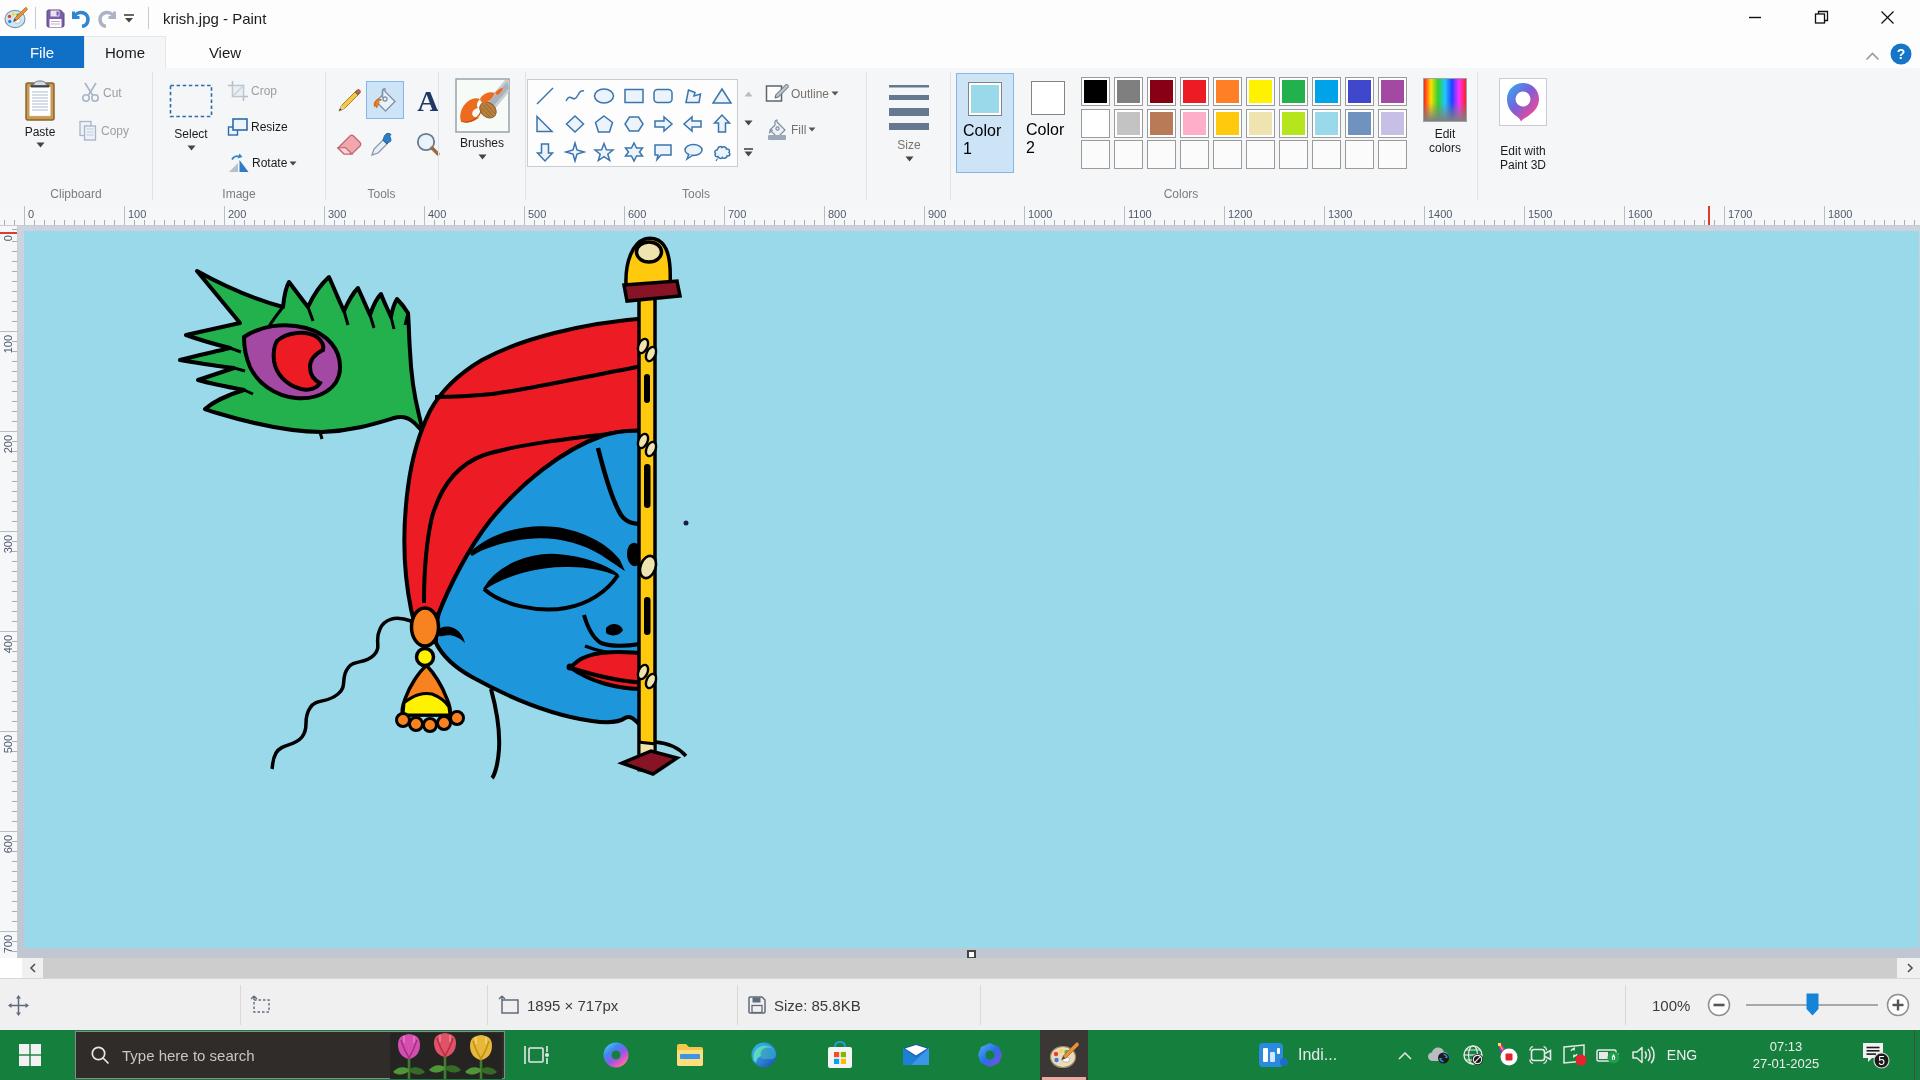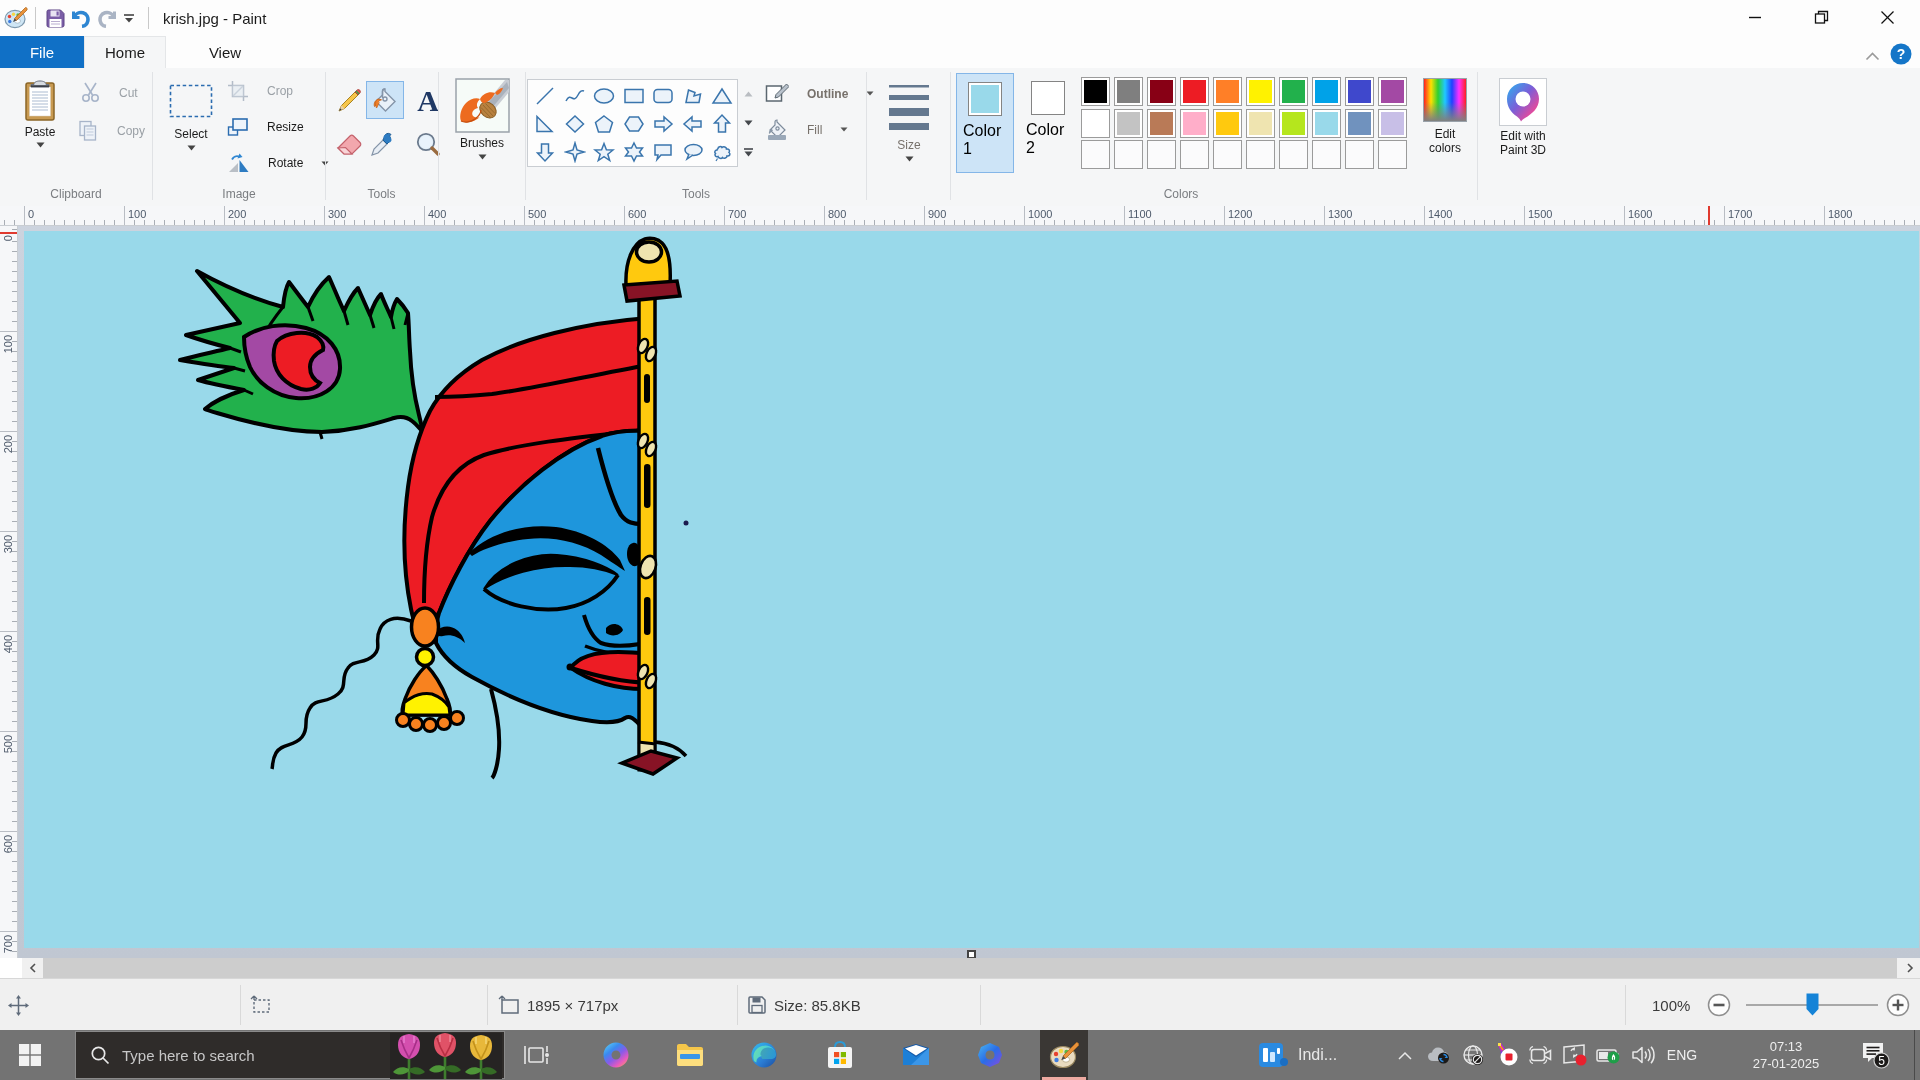--- a/index.html
+++ b/index.html
@@ -24,21 +24,21 @@
 #tab-view { left:184px; width:82px;text-align:right; }
 .ribbon-corner { position:absolute; right:8px; top:7px; display:flex; align-items:center; gap:10px; }
 
 
 #ribbon { position:absolute; left:0; top:68px; width:1920px; height:139px; background:#f5f6f7; border-bottom:1px solid #d8dadd; }
 .rgroup { position:absolute; top:0; height:138px; }
 .rgroup .glabel { position:absolute; bottom:5px; left:0; right:0; text-align:center; font-size:12px; color:#7a7d81; }
 .gsep { position:absolute; top:4px; width:1px; height:128px; background:#e0e2e5; }
 .bigbtn { position:absolute; display:flex; flex-direction:column; align-items:center; }
 .bigbtn .blabel { font-size:12px; color:#1b1b1b; margin-top:3px; line-height:14px; text-align:center; width:100%; }
-.smallbtn { position:absolute; display:flex; align-items:center; gap:18px; font-size:12px; color:#1b1b1b; }
+.smallbtn { position:absolute; display:flex; align-items:center; gap:2px; font-size:12px; color:#1b1b1b; }
 .smallbtn.disabled { color:#9aa0a6; }
 
 
 #ruler-h { position:absolute; left:0; top:206px; width:1920px; height:20px; background:#f6f7f9; border-bottom:1px solid #c9cdd2; }
 #ruler-corner { position:absolute; left:0; top:206px; width:18px; height:20px; background:#f6f7f9; }
 #ruler-v { position:absolute; left:0; top:226px; width:18px; height:732px; background:#f6f7f9; border-right:1px solid #c9cdd2; }
 
 
 #workspace { position:absolute; left:18px; top:226px; width:1902px; height:732px; background:linear-gradient(#ccd3de,#c0c7d2); }
 #canvas { position:absolute; left:6px; top:5px; width:1895px; height:717px; background:#99D9EA; }
@@ -48,21 +48,21 @@
 #hscroll { position:absolute; left:22px; top:958px; width:1898px; height:20px; background:#f0f0f0; }
 #hscroll .arrow { position:absolute; top:0; width:20px; height:20px; display:flex; align-items:center; justify-content:center; color:#505050; font-size:11px; }
 #hscroll .thumb { position:absolute; left:21px; top:0; width:1854px; height:20px; background:#cdcdcd; }
 
 
 #statusbar { position:absolute; left:0; top:978px; width:1920px; height:52px; background:#f0f0f0; border-top:1px solid #d7d7d7; font-size:15px; color:#3b3b3b; }
 .ssep { position:absolute; top:6px; width:1px; height:40px; background:#d9d9d9; }
 .sitem { position:absolute; top:0; height:52px; display:flex; align-items:center; gap:7px; }
 
 
-#taskbar { position:absolute; left:0; top:1030px; width:1920px; height:50px; background:#737373; }
+#taskbar { position:absolute; left:0; top:1030px; width:1920px; height:50px; background:#15803d; }
 #start-btn { position:absolute; left:0; top:0; width:60px; height:50px; display:flex; align-items:center; justify-content:center; }
 #search-box { position:absolute; left:75px; top:1px; width:430px; height:48px; background:#2f2c2a; border:1px solid #8a8a8a; display:flex; align-items:center; }
 #search-box .stext { font-size:15px; color:#c7c7c7; margin-left:12px; white-space:nowrap; }
 .tb-btn { position:absolute; top:0; width:48px; height:50px; display:flex; align-items:center; justify-content:center; }
 .tb-btn.active { background:#3a3734; }
 .tb-underline { position:absolute; bottom:0; left:2px; right:2px; height:3px; background:#eda9a0; }
 #widgets { position:absolute; left:1248px; top:0; height:50px; display:flex; align-items:center; gap:10px; padding:0 10px; }
 #widgets .wtext { color:#e8e8e8; font-size:16px; }
 #tray { position:absolute; left:1388px; top:0; height:50px; display:flex; align-items:center; }
 .tray-ic { width:34px; height:50px; display:flex; align-items:center; justify-content:center; }
@@ -451,21 +451,21 @@
           </span>
         <span style="flex:1;display:flex;flex-direction:column;align-items:center;justify-content:center;gap:1px;">
             <svg width="9" height="2" viewBox="0 0 9 2">
               <line x1="0" y1="1" x2="9" y2="1" stroke="#44484d" stroke-width="1.6"></line>
             </svg>
             <svg width="9" height="6" viewBox="0 0 9 6">
               <path d="M0.5 0.5 L8.5 0.5 L4.5 5.5 Z" fill="#44484d"></path>
             </svg>
           </span>
       </div>
-      <div class="smallbtn" style="left:239px;top:14px;color:#77716b;font-weight:bold;">
+      <div class="smallbtn" style="left:239px;top:14px;color:#77716b;">
         <svg width="24" height="23" viewBox="0 0 24 23">
           <rect x="1.5" y="4" width="15" height="15" fill="#fff" stroke="#5b6770" stroke-width="0"></rect>
           <rect x="1.5" y="4" width="15" height="15" fill="#fff" stroke="#5b6770" stroke-width="1.5"></rect>
           <path d="M21.5 2 L11 12.5 L10 16 L13.5 15 L24 4.5 Z" fill="#b9c2cc" stroke="#5b6770" stroke-width="1"></path>
         </svg>
         <span>Outline</span>
         <svg width="8" height="5" viewBox="0 0 8 5">
             <path d="M0.5 0.5 L7.5 0.5 L4 4.5 Z" fill="#555"></path>
           </svg>
       </div>
@@ -559,21 +559,21 @@
             <linearGradient id="p3dg" x1="0" y1="0" x2="1" y2="1">
               <stop offset="0" stop-color="#28b4f0"></stop>
                 <stop offset="0.45" stop-color="#7a5fd8"></stop>
                 <stop offset="0.8" stop-color="#e84a9a"></stop>
                 <stop offset="1" stop-color="#f2693a"></stop>
             </linearGradient>
           </defs>
           <path d="M24 5 C33 5 40 12 40 21 C40 30 33 36 26 40 C24.5 41 23 42 22 43.5 C21 41.5 20 40 18 38.5 C12 34.5 8 29 8 21 C8 12 15 5 24 5 Z" fill="url(#p3dg)"></path>
           <circle cx="24" cy="21" r="7.5" fill="#fff"></circle>
         </svg>
-        <span class="blabel" style="margin-top:3px;width:70px;">Edit with Paint 3D</span>
+        <span class="blabel" style="margin-top:18px;width:70px;">Edit with Paint 3D</span>
       </div>
 
     </div>
   </div>
   <div id="ruler-corner"></div>
   <div id="ruler-h">
     <div id="rh-ticks" style="position:absolute;left:0;bottom:0;width:100%;height:5px;background:repeating-linear-gradient(to right,transparent 0px,transparent 9px,#a9aeb5 9px,#a9aeb5 10px);background-position-x:5px;"></div>
     <div id="rh-numbers" style="position:absolute;left:0;top:0;width:100%;height:100%;">
         <span style="position: absolute; left: 28px; top: 2px; font-size: 11px; color: rgb(78, 90, 107);">0</span>
         <i style="position: absolute; left: 24px; top: 0px; width: 1px; height: 100%; background: rgb(185, 189, 196);"></i>

